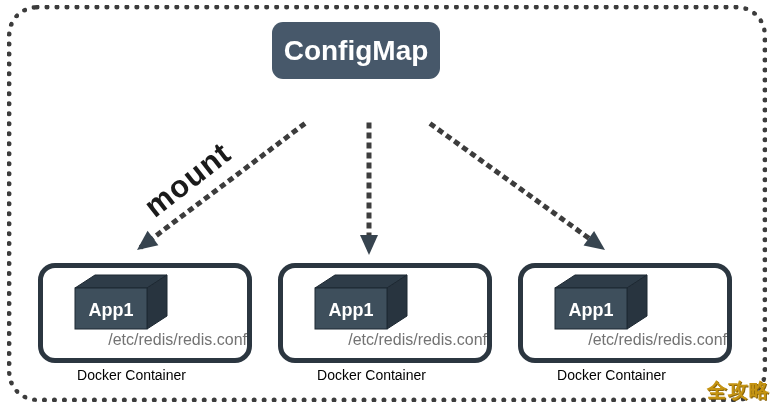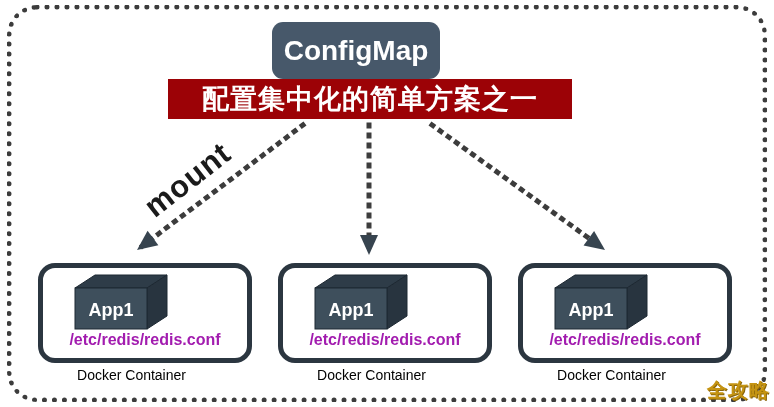--- a/index.html
+++ b/index.html
@@ -85,24 +85,24 @@
   .container-box.c2 { left: 518px; }
 
   .cube {
     position: absolute;
     left: 24px; top: 4px;
     width: 104px; height: 60px;
   }
   .mount-path {
     position: absolute;
     left: 0; right: 0; top: 63px;
-    text-align: center;
+    text-align: right;
     font-size: 16px;
-    font-weight: bold;
-    color: #a21caf;
+    font-weight: normal;
+    color: #737373;
     white-space: nowrap;
   }
 
   .caption {
     position: absolute;
     top: 367px;
     width: 187px;
     text-align: center;
     font-size: 14px;
     color: #000000;
@@ -139,23 +139,20 @@
     </defs>
     <line x1="303" y1="125" x2="141" y2="247" stroke="#3c3c3c" stroke-width="5" stroke-dasharray="1 9" stroke-linecap="square" marker-end="url(#arrowhead)"></line>
     <line x1="369" y1="125" x2="369" y2="250" stroke="#3c3c3c" stroke-width="5" stroke-dasharray="1 9" stroke-linecap="square" marker-end="url(#arrowhead)"></line>
     <line x1="432" y1="125" x2="601" y2="247" stroke="#3c3c3c" stroke-width="5" stroke-dasharray="1 9" stroke-linecap="square" marker-end="url(#arrowhead)"></line>
   </svg>
 
   <div class="configmap-box">
     <span>ConfigMap</span>
   </div>
 
-  <div class="banner">
-    <span>配置集中化的简单方案之一</span>
-  </div>
 
   <div class="mount-label">mount</div>
 
   <div class="container-box c0">
     <svg class="cube" viewBox="0 0 104 60">
       <polygon points="8,16 28,3 100,3 80,16" fill="#2e3c48" stroke="#1d2832" stroke-width="1"></polygon>
       <polygon points="80,16 100,3 100,44 80,57" fill="#28343f" stroke="#1d2832" stroke-width="1"></polygon>
       <rect x="8" y="16" width="72" height="41" fill="#3e4f5c" stroke="#1d2832" stroke-width="1"></rect>
       <text x="44" y="44" text-anchor="middle" fill="#ffffff" font-size="18" font-weight="bold">App1</text>
     </svg>

